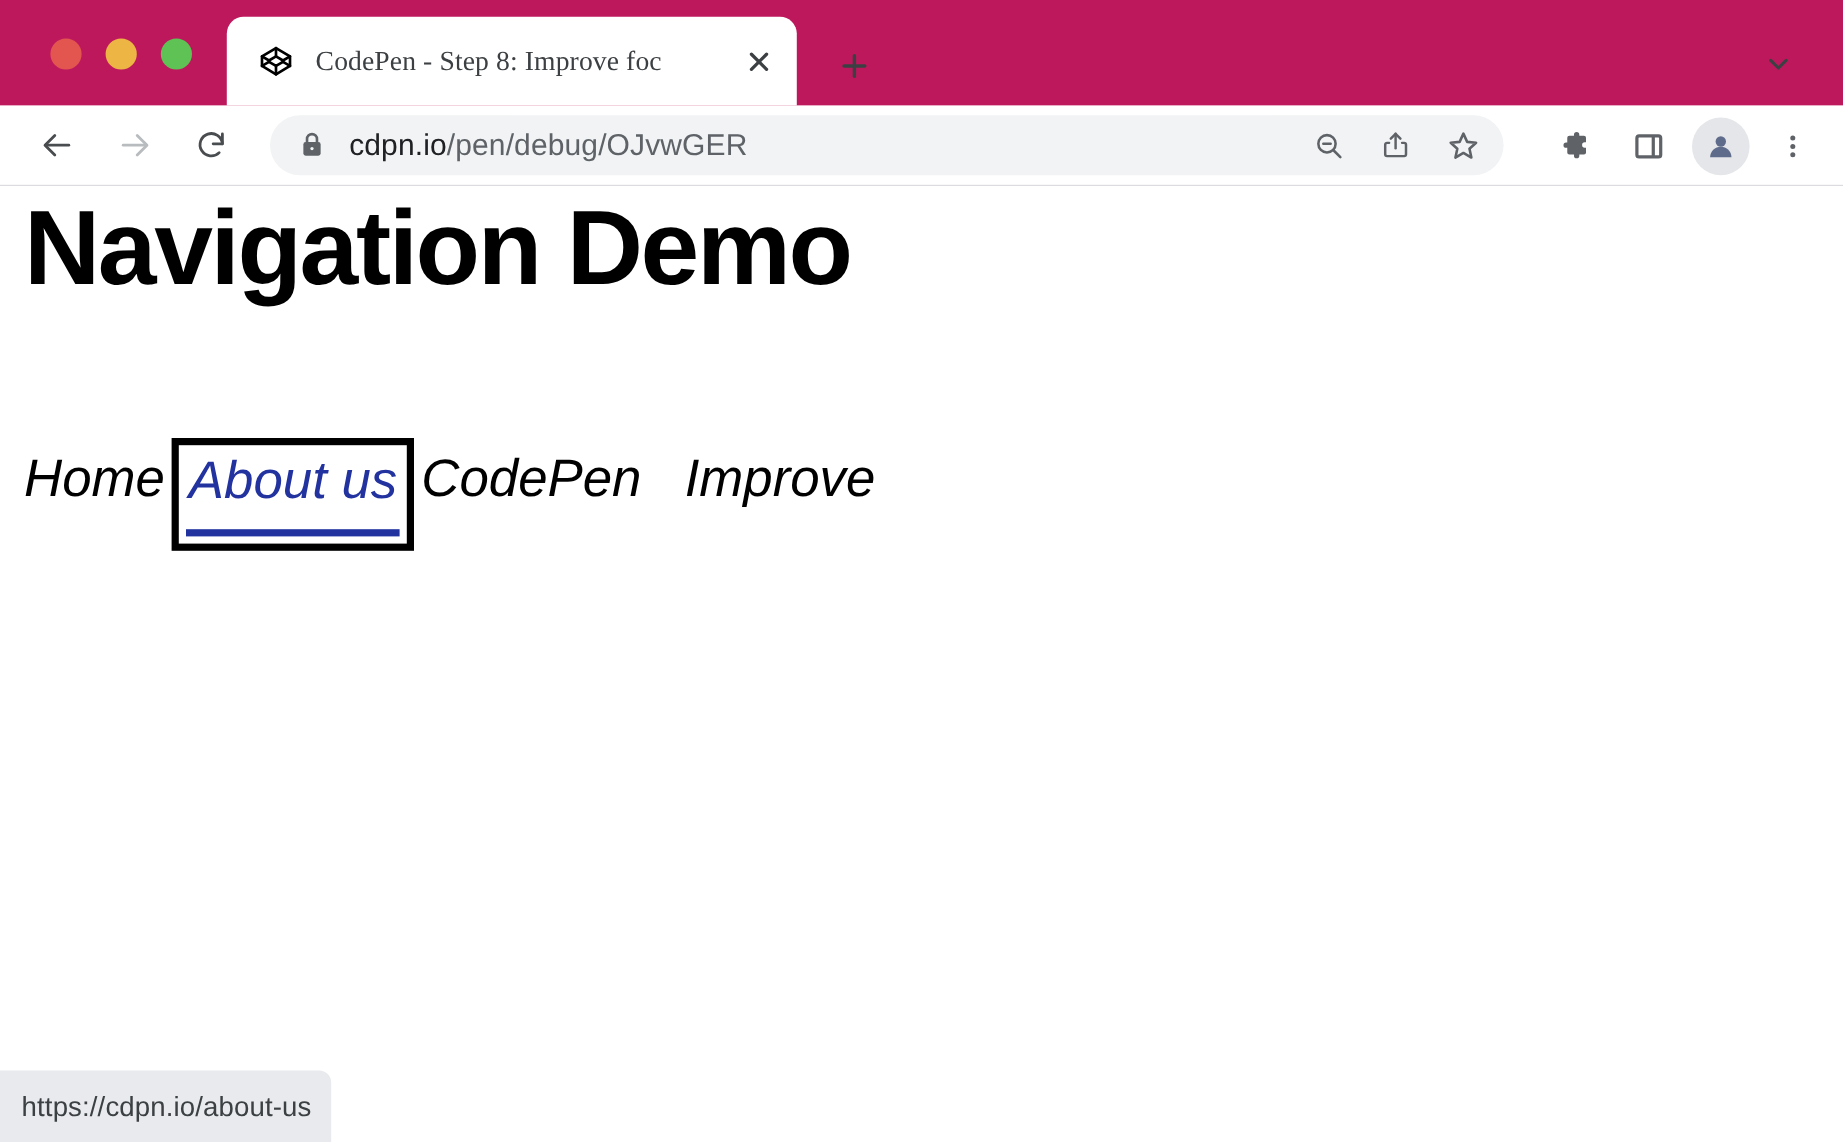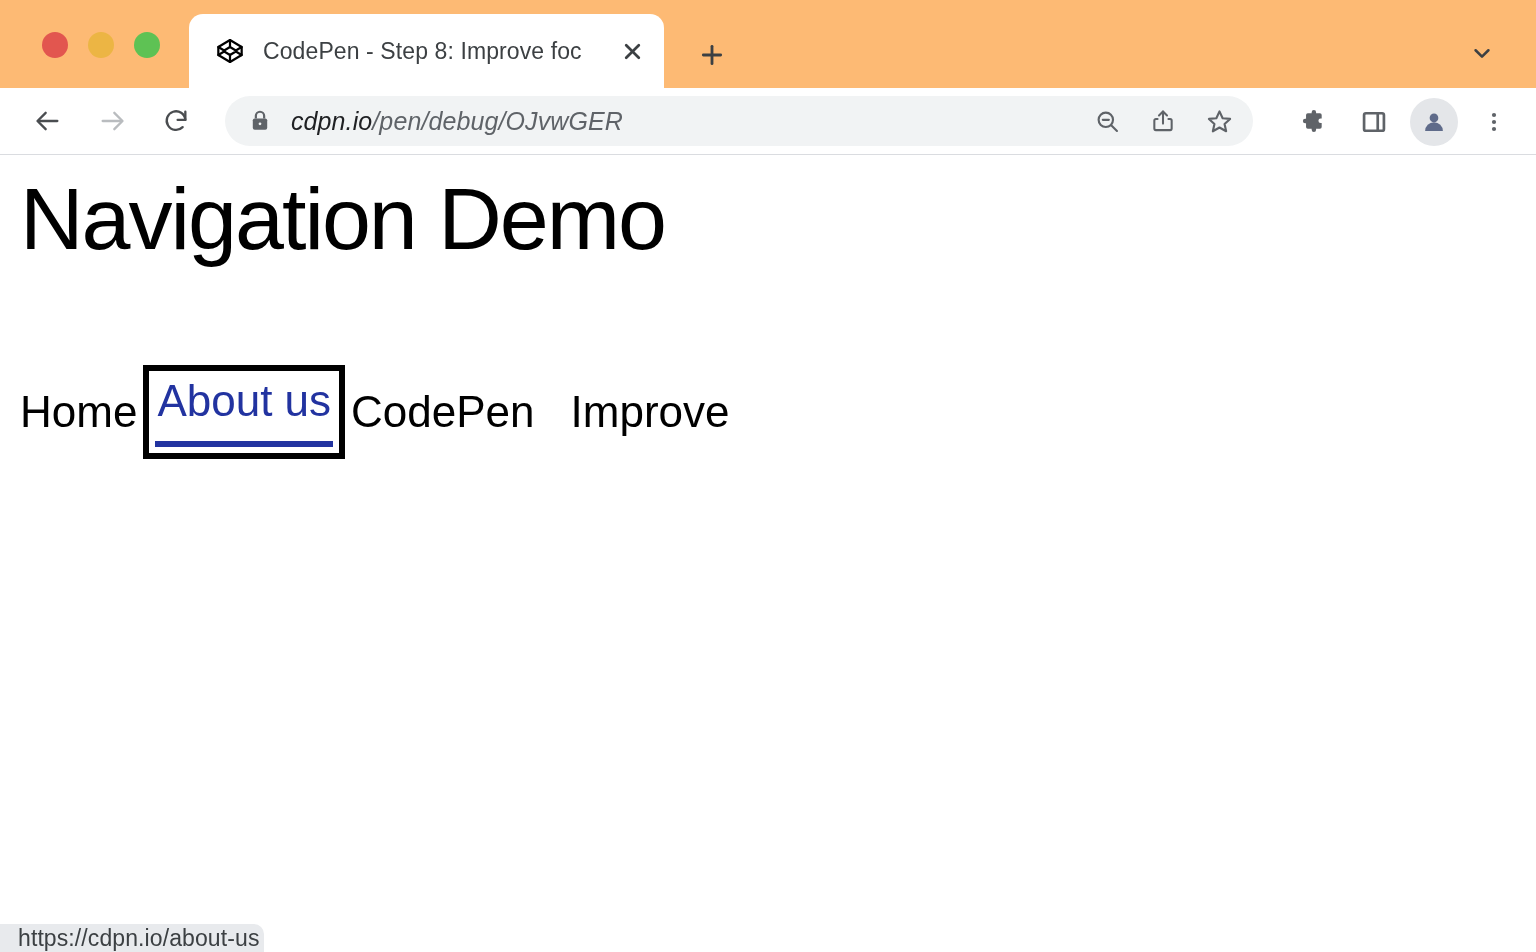--- a/index.html
+++ b/index.html
@@ -13,23 +13,24 @@
     position: relative;
     width: 1536px; height: 952px;
     background: #ffffff;
     overflow: hidden;
   }
 
   
   .tabstrip {
     position: relative;
     height: 88px;
-    background: #fdba74;
+    background: #be185d;
     display: flex;
     align-items: flex-end;
+    font-family: Liberation Serif, serif;
   }
   .traffic-lights {
     position: absolute;
     left: 42px; top: 32px;
     display: flex; gap: 20px;
     align-items: center;
   }
   .light { width: 26px; height: 26px; border-radius: 50%; }
   .light.red    { background: #e2564f; }
   .light.yellow { background: #ecb544; }
@@ -84,21 +85,20 @@
   }
 
   
   .toolbar {
     position: relative;
     height: 67px;
     background: #ffffff;
     border-bottom: 1px solid #dadce0;
     display: flex;
     align-items: center;
-    font-style: italic;
   }
   .tb-btn {
     width: 52px; height: 52px;
     display: flex; align-items: center; justify-content: center;
     border-radius: 50%;
     flex: 0 0 auto;
   }
   .nav-btns { display: flex; gap: 12px; margin-left: 22px; }
 
   .omnibox {
@@ -145,34 +145,34 @@
 
   
   .page {
     position: relative;
     height: 797px;
     background: #ffffff;
     padding: 0;
   }
   .page-title {
     position: absolute;
-    left: 20px; top: 20px;
+    left: 20px; top: 8px;
     font-size: 88px;
-    font-weight: 400;
+    font-weight: 700;
     color: #000000;
     letter-spacing: -2px;
     line-height: 1;
     font-stretch: condensed;
     text-align: right;
   }
   .nav {
     position: absolute;
     left: 20px; top: 222px;
     display: flex;
-    align-items: center;
+    font-style: italic;
   }
   .nav-link {
     font-size: 44px;
     color: #000000;
     text-decoration: none;
     line-height: 1;
     white-space: nowrap;
     padding: 0;
   }
   .nav-gap-1 { width: 18px; }
@@ -183,22 +183,22 @@
     border-bottom: 6px solid #2233a0;
     outline: 6px solid #000000;
     outline-offset: 6px;
     padding: 2px 2px 18px 2px;
   }
 
   
   .status-bubble {
     position: absolute;
     left: 0; bottom: 0;
-    height: 28px;
-    padding: 0 4px 0 18px;
+    height: 60px;
+    padding: 0 16px 0 18px;
     background: #e8eaed;
     border-radius: 0 10px 0 0;
     display: flex;
     align-items: center;
     font-size: 23px;
     color: #3c4043;
     letter-spacing: 0.1px;
   }
 </style>
 </head>

